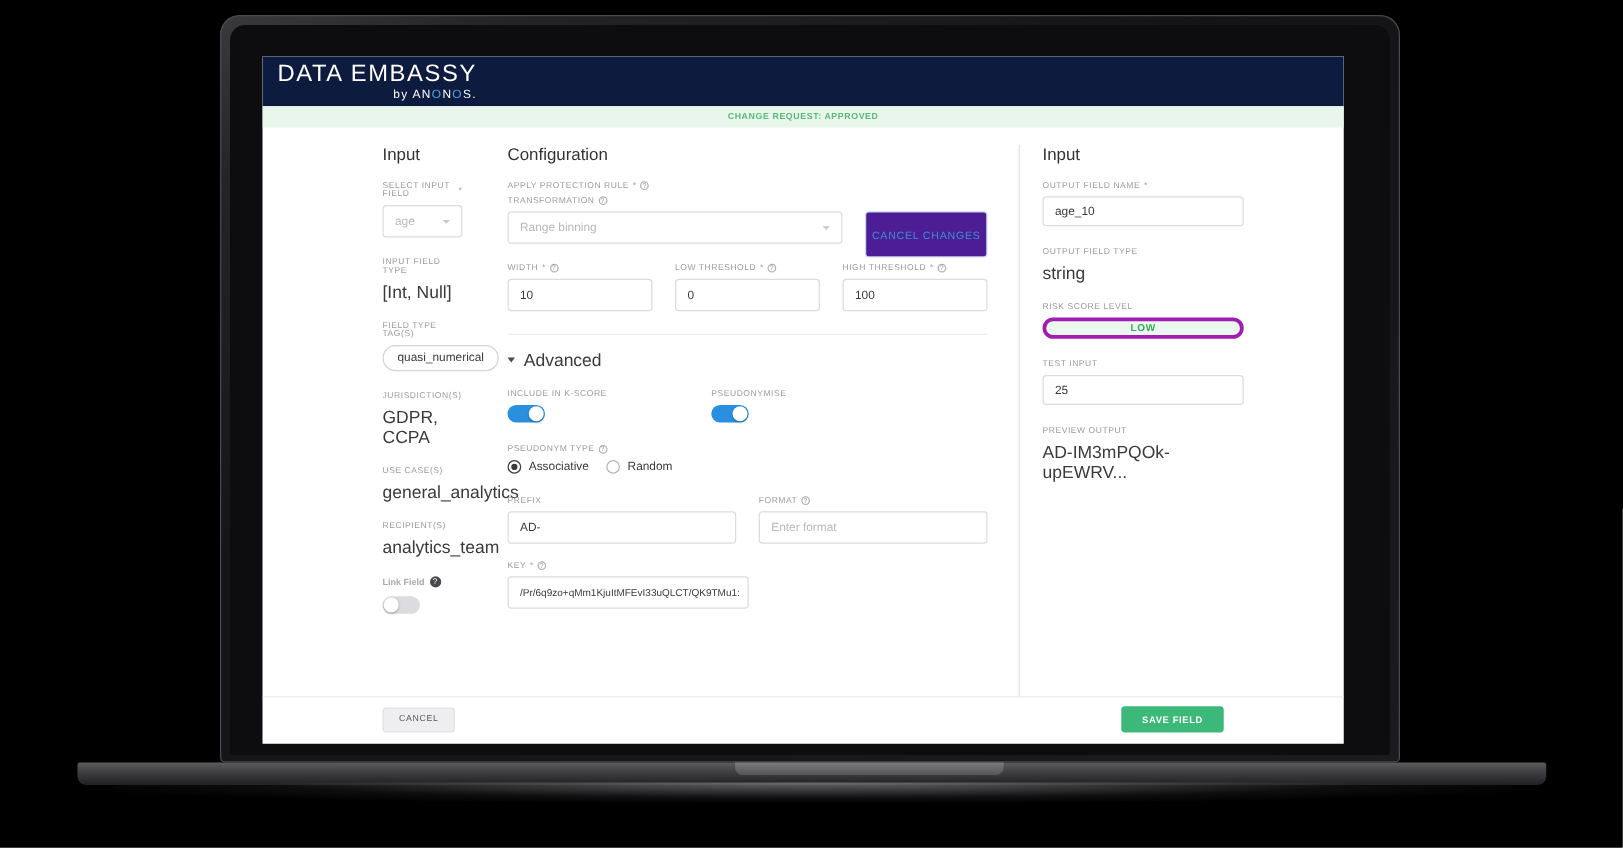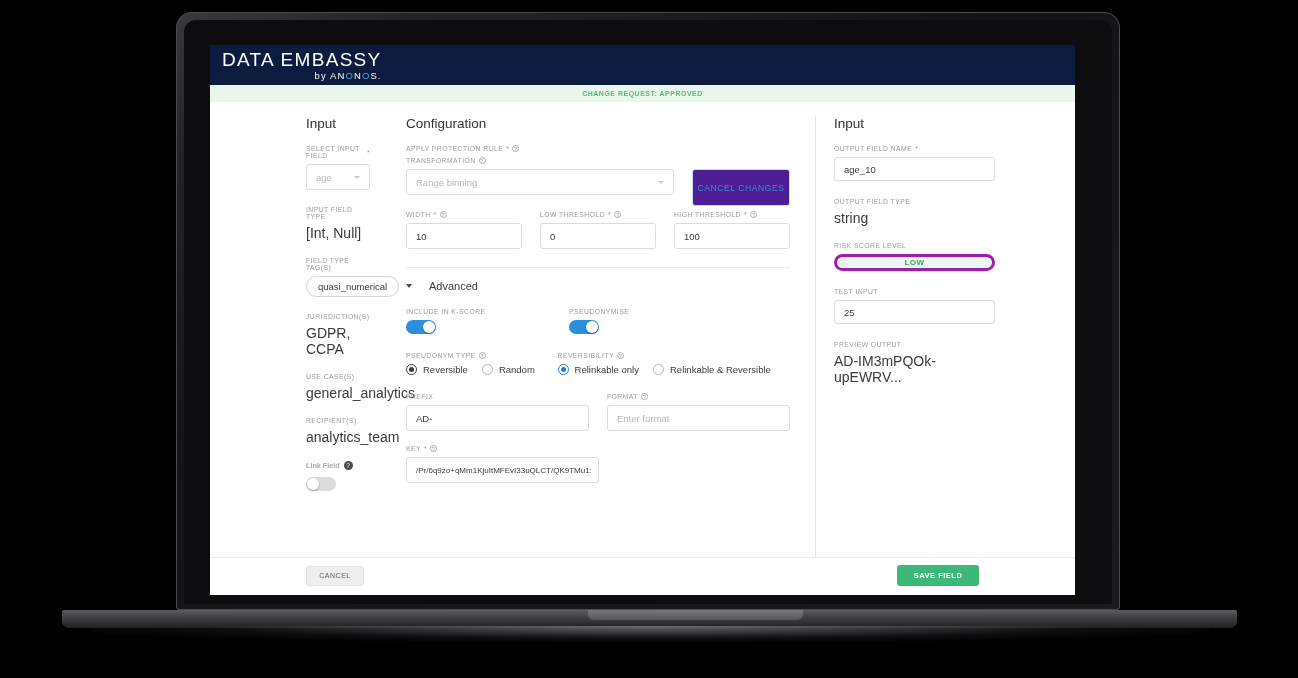--- a/index.html
+++ b/index.html
@@ -149,22 +149,22 @@
   .transrow { display: flex; gap: 18px; align-items: flex-start; }
   .transrow .sel { flex: 0 0 268px; }
   .btn-cancelchg {
     width: 112px; height: 37px; border: 1px solid #c9d9ea; border-radius: 3px;
     background: #4c1d95; color: #3b8fd4; font-size: 8.5px; letter-spacing: .6px;
     display: flex; align-items: center; justify-content: center; font-weight: 400;
   }
 
   .divider { border-top: 1px solid #ececee; margin: 4px 0 12px; }
   .advanced {
-    display: flex; align-items: center; gap: 17px;
-    font-size: 11px; color: #3a3a3c; margin-bottom: 16px;
+    display: flex; align-items: center; gap: 7px;
+    font-size: 14px; color: #3a3a3c; margin-bottom: 16px;
   }
   .tri {
     width: 0; height: 0;
     border-left: 3.6px solid transparent; border-right: 3.6px solid transparent;
     border-top: 4.4px solid #4a4a4e;
   }
 
   .togglerow { display: flex; margin-bottom: 18px; }
   .togglerow > div { width: 163px; }
 
@@ -372,44 +372,28 @@
 
         <div class="radiorow">
           <div class="radiogrp">
             <div class="flabel">
               <span>PSEUDONYM TYPE</span>
               <span class="qmark">?</span>
             </div>
             <div class="radios">
               <div class="ritem">
                 <span class="rdot sel-dark"></span>
-                <span>Reversible</span>
+                <span>Associative</span>
               </div>
               <div class="ritem">
                 <span class="rdot"></span>
                 <span>Random</span>
               </div>
             </div>
           </div>
-          <div class="radiogrp wide">
-            <div class="flabel">
-              <span>REVERSIBILITY</span>
-              <span class="qmark">?</span>
-            </div>
-            <div class="radios">
-              <div class="ritem">
-                <span class="rdot sel-blue"></span>
-                <span>Relinkable only</span>
-              </div>
-              <div class="ritem">
-                <span class="rdot"></span>
-                <span>Relinkable &amp; Reversible</span>
-              </div>
-            </div>
-          </div>
         </div>
 
         <div class="row2">
           <div>
             <div class="flabel">
               <span>PREFIX</span>
             </div>
             <div class="input" style="margin-bottom:0">
               <span>AD-</span>
             </div>

